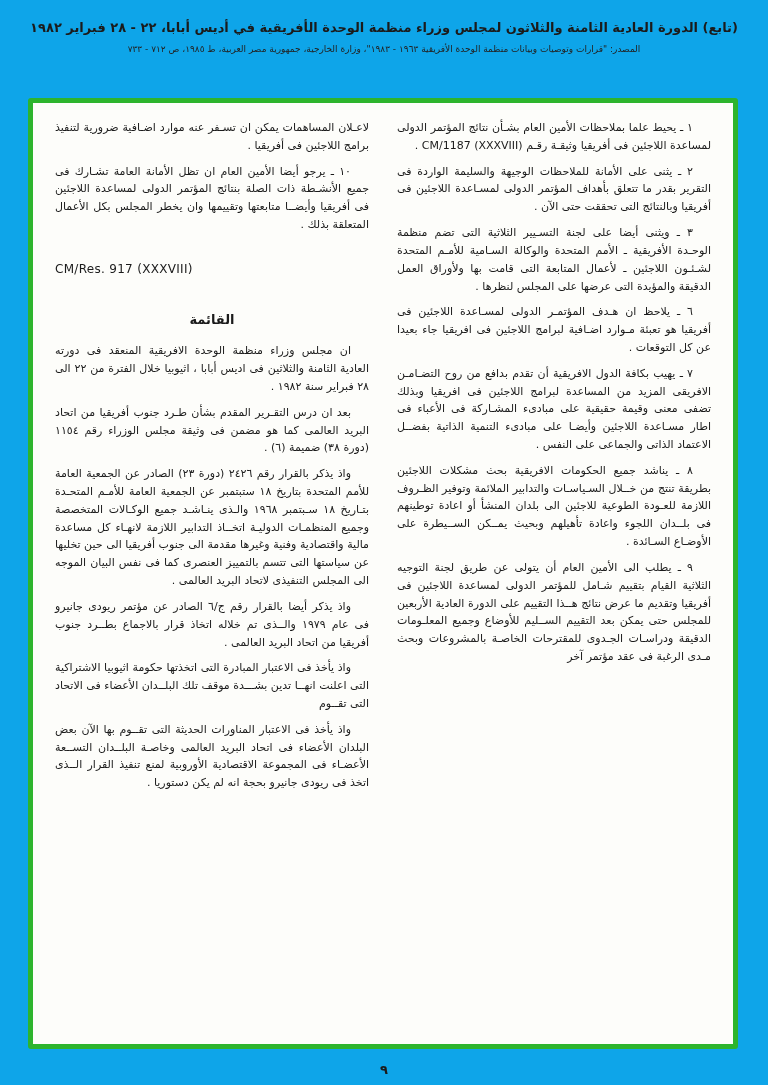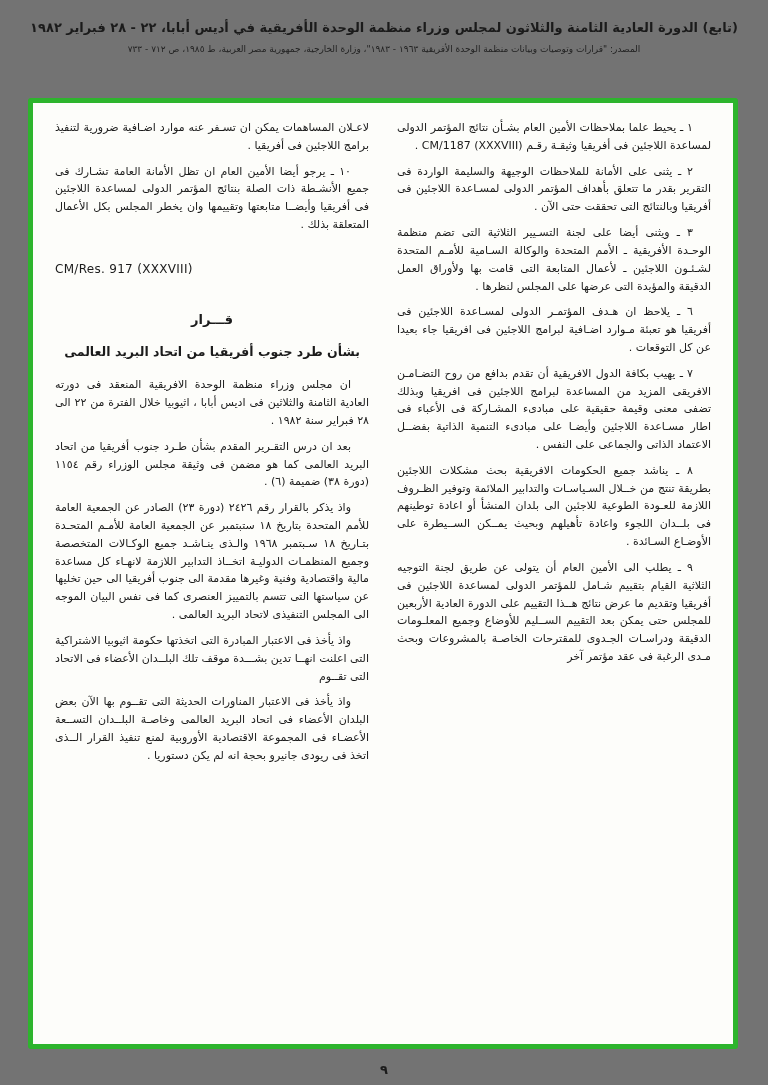--- a/index.html
+++ b/index.html
@@ -1,18 +1,18 @@
 <!DOCTYPE html>
 <html lang="ar" dir="rtl"><head>
 <meta charset="utf-8">
 <style>
   html,body{margin:0;padding:0;background:#eeeeea;}
   .sheet{
     position:relative;width:768px;height:1085px;margin:0 auto;
-    background:#737373;color:#1b1b1b;
+    background:#0ea5e9;color:#1b1b1b;
     font-family:"DejaVu Sans",sans-serif;direction:rtl;overflow:hidden;
   }
   .page-header{text-align:center;padding-top:20px;}
   .hdr-title{font-size:13px;font-weight:bold;letter-spacing:.2px;}
   .hdr-source{font-size:9px;margin-top:9px;color:#222;}
   .content-frame{
     position:absolute;top:98px;right:30px;left:28px;bottom:36px;
     border:5px solid #2db42d;border-radius:3px;background:#fdfdfa;
     box-sizing:border-box;
   }
@@ -56,26 +56,26 @@
         <p>٨ ـ يناشد جميع الحكومات الافريقية بحث مشكلات اللاجئين بطريقة تنتج من خــلال السـياسـات والتدابير الملائمة وتوفير الظـروف اللازمة للعـودة الطوعية للاجئين الى بلدان المنشأ أو اعادة توطينهم فى بلــدان اللجوء واعادة تأهيلهم وبحيث يمــكن الســيطرة على الأوضـاع السـائدة .</p>
         <p>٩ ـ يطلب الى الأمين العام أن يتولى عن طريق لجنة التوجيه الثلاثية القيام بتقييم شـامل للمؤتمر الدولى لمساعدة اللاجئين فى أفريقيا وتقديم ما عرض نتائج هــذا التقييم على الدورة العادية الأربعين للمجلس حتى يمكن بعد التقييم الســليم للأوضاع وجميع المعلـومات الدقيقة ودراسـات الجـدوى للمقترحات الخاصـة بالمشروعات وبحث مـدى الرغبة فى عقد مؤتمر آخر</p>
       </div>
 
       <div class="col">
         <p class="no-indent">لاعـلان المساهمات يمكن ان تسـفر عنه موارد اضـافية ضرورية لتنفيذ برامج اللاجئين فى أفريقيا .</p>
         <p>١٠ ـ يرجو أيضا الأمين العام ان تظل الأمانة العامة تشـارك فى جميع الأنشـطة ذات الصلة بنتائج المؤتمر الدولى لمساعدة اللاجئين فى أفريقيا وأيضــا متابعتها وتقييمها وان يخطر المجلس بكل الأعمال المتعلقة بذلك .</p>
 
         <div class="res-ref">CM/Res. 917 (XXXVIII)</div>
 
-        <div class="res-heading">قـــرار</div>
-        <div class="res-subject">بشأن طرد جنوب أفريقيا من اتحاد البريد العالمى</div>
+        <div class="res-heading">القائمة</div>
 
         <p>ان مجلس وزراء منظمة الوحدة الافريقية المنعقد فى دورته العادية الثامنة والثلاثين فى اديس أبابا ، اثيوبيا خلال الفترة من ٢٢ الى ٢٨ فبراير سنة ١٩٨٢ .</p>
         <p>بعد ان درس التقـرير المقدم بشأن طـرد جنوب أفريقيا من اتحاد البريد العالمى كما هو مضمن فى وثيقة مجلس الوزراء رقم ١١٥٤ (دورة ٣٨) ضميمة (٦) .</p>
         <p>واذ يذكر بالقرار رقم ٢٤٢٦ (دورة ٢٣) الصادر عن الجمعية العامة للأمم المتحدة بتاريخ ١٨ ستبتمبر عن الجمعية العامة للأمـم المتحـدة بتـاريخ ١٨ سـبتمبر ١٩٦٨ والـذى ينـاشـد جميع الوكـالات المتخصصة وجميع المنظمـات الدوليـة اتخــاذ التدابير اللازمة لانهـاء كل مساعدة مالية واقتصادية وفنية وغيرها مقدمة الى جنوب أفريقيا الى حين تخليها عن سياستها التى تتسم بالتمييز العنصرى كما فى نفس البيان الموجه الى المجلس التنفيذى لاتحاد البريد العالمى .</p>
+        <p>واذ يذكر أيضا بالقرار رقم ج/٦ الصادر عن مؤتمر ريودى جانيرو فى عام ١٩٧٩ والــذى تم خلاله اتخاذ قرار بالاجماع بطــرد جنوب أفريقيا من اتحاد البريد العالمى .</p>
         <p>واذ يأخذ فى الاعتبار المبادرة التى اتخذتها حكومة اثيوبيا الاشتراكية التى اعلنت انهــا تدين بشـــدة موقف تلك البلــدان الأعضاء فى الاتحاد التى تقــوم</p>
         <p>واذ يأخذ فى الاعتبار المناورات الحديثة التى تقــوم بها الآن بعض البلدان الأعضاء فى اتحاد البريد العالمى وخاصـة البلــدان التســعة الأعضـاء فى المجموعة الاقتصادية الأوروبية لمنع تنفيذ القرار الــذى اتخذ فى ريودى جانيرو بحجة انه لم يكن دستوريا .</p>
       </div>
 
     </div>
   </div>
 
   <div class="page-number">٩</div>
 
 </div>

